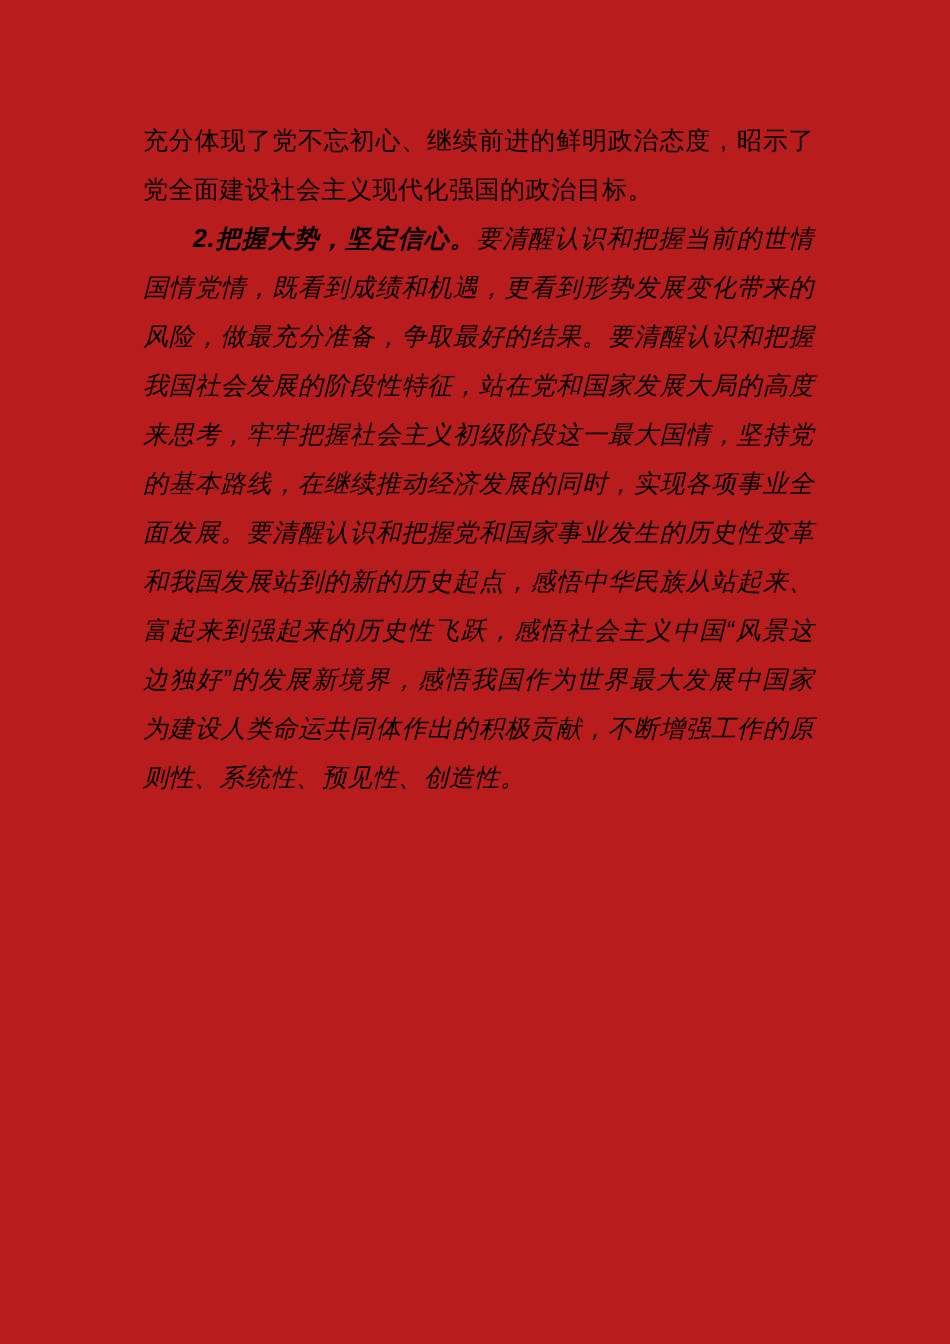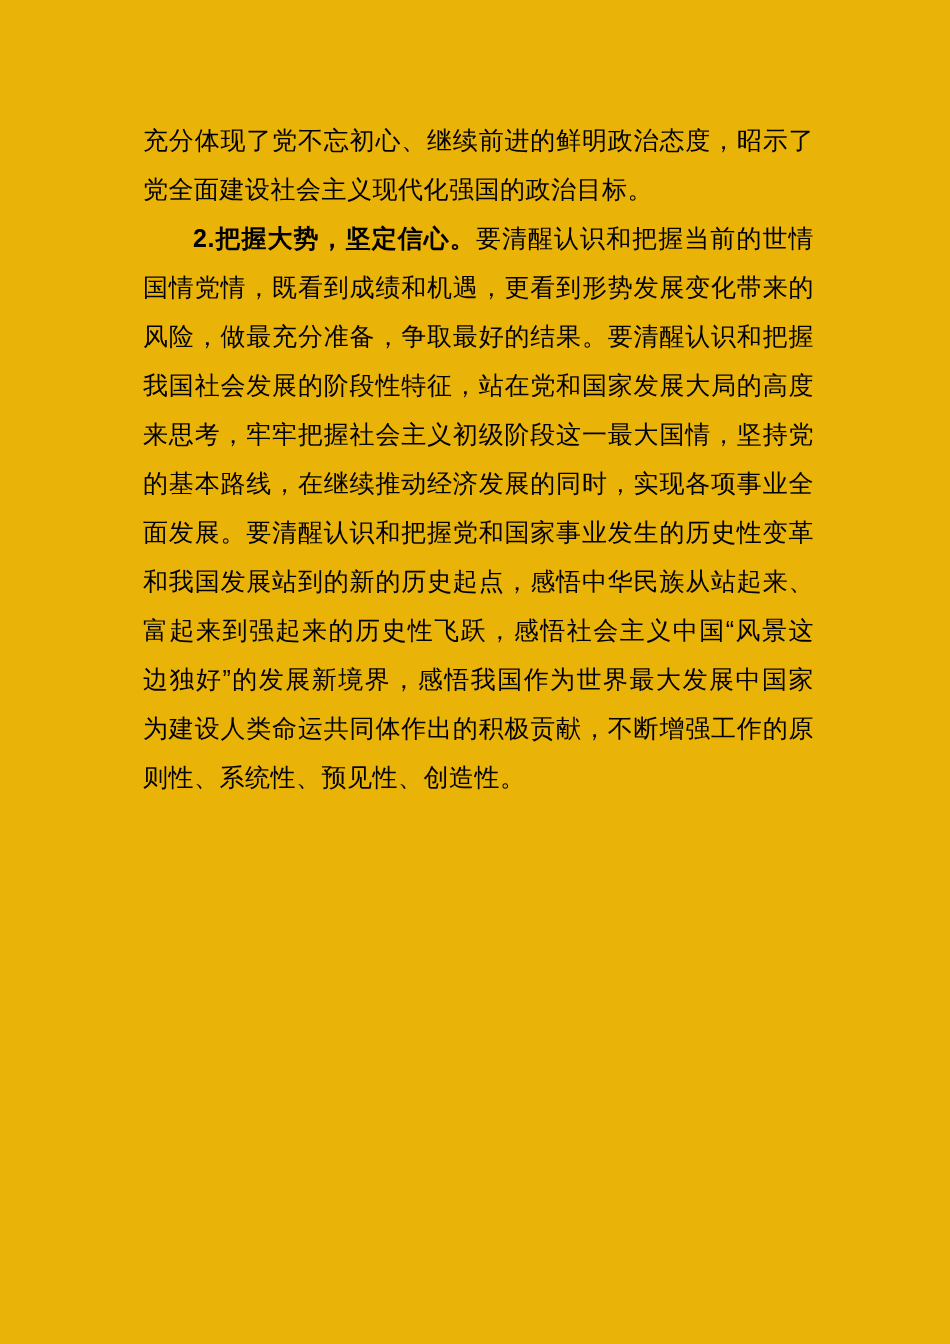--- a/index.html
+++ b/index.html
@@ -4,38 +4,39 @@
 <style>
   html, body {
     margin: 0;
     padding: 0;
     background: #ffffff;
   }
   .page {
     position: relative;
     width: 950px;
     height: 1344px;
-    background: #eab308;
+    background: #b91c1c;
     box-sizing: border-box;
     padding: 116px 136px 0 143px;
     overflow: hidden;
     font-family: "Liberation Sans", "DejaVu Sans", sans-serif;
     color: #000000;
   }
   .para {
     margin: 0;
     font-size: 25px;
     line-height: 49px;
     text-align: justify;
     text-justify: inter-ideograph;
     letter-spacing: 0.5px;
     word-break: break-all;
   }
   .para.indent {
     text-indent: 2em;
+    font-style: italic;
   }
   .para .lead {
     font-weight: bold;
   }
 </style>
 </head>
 <body>
 
 <div class="page">
 

